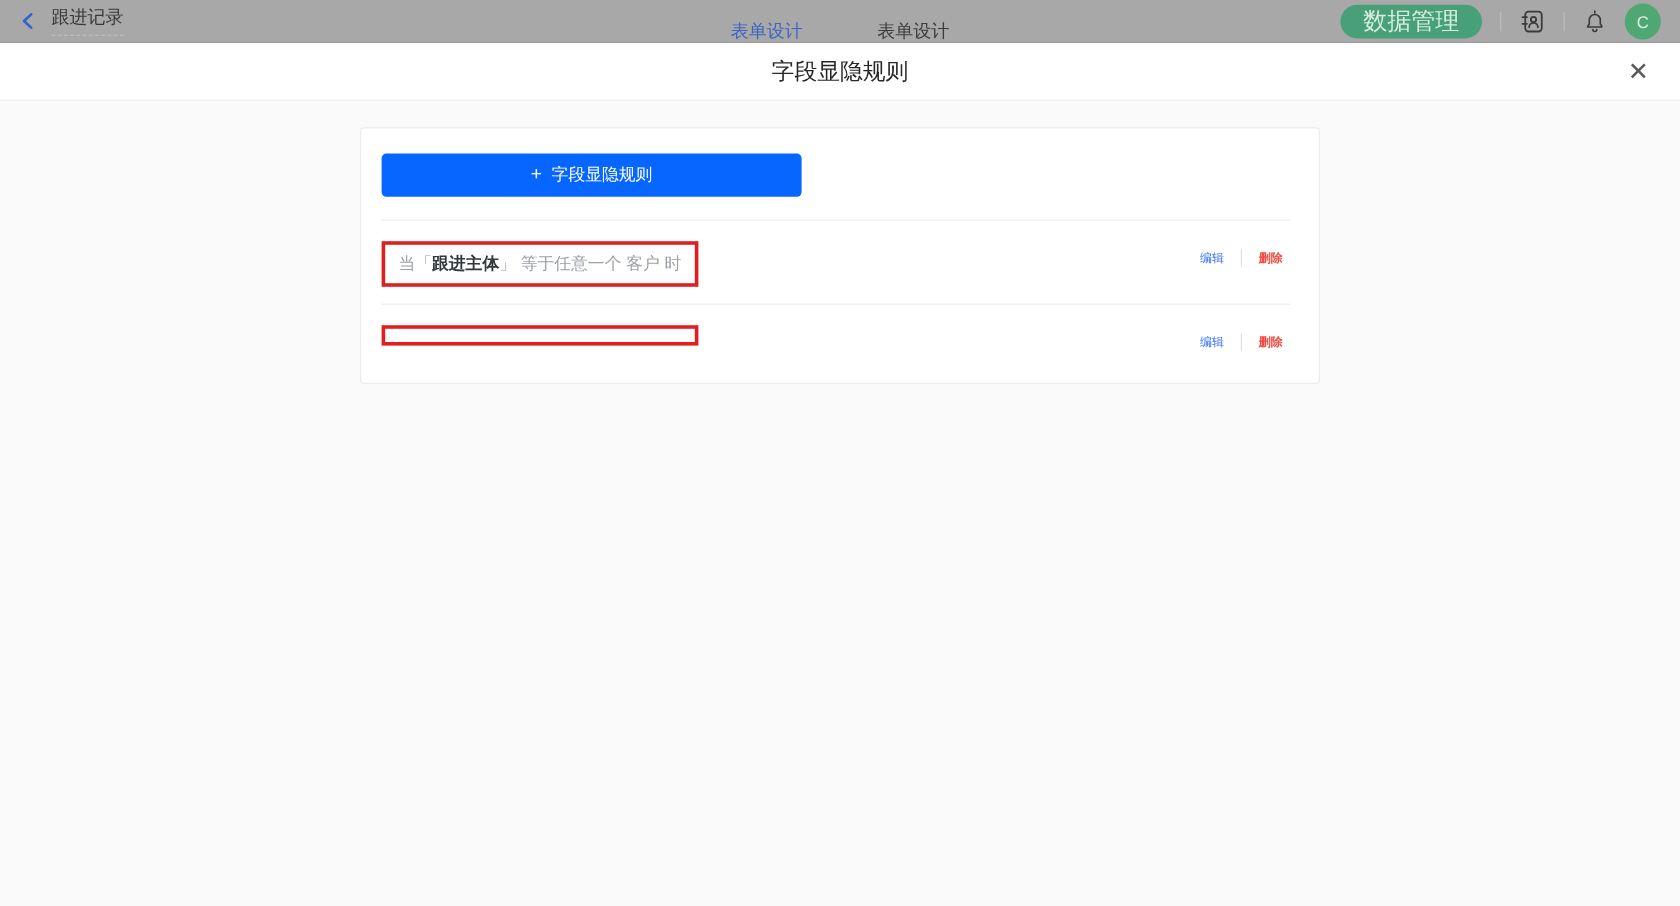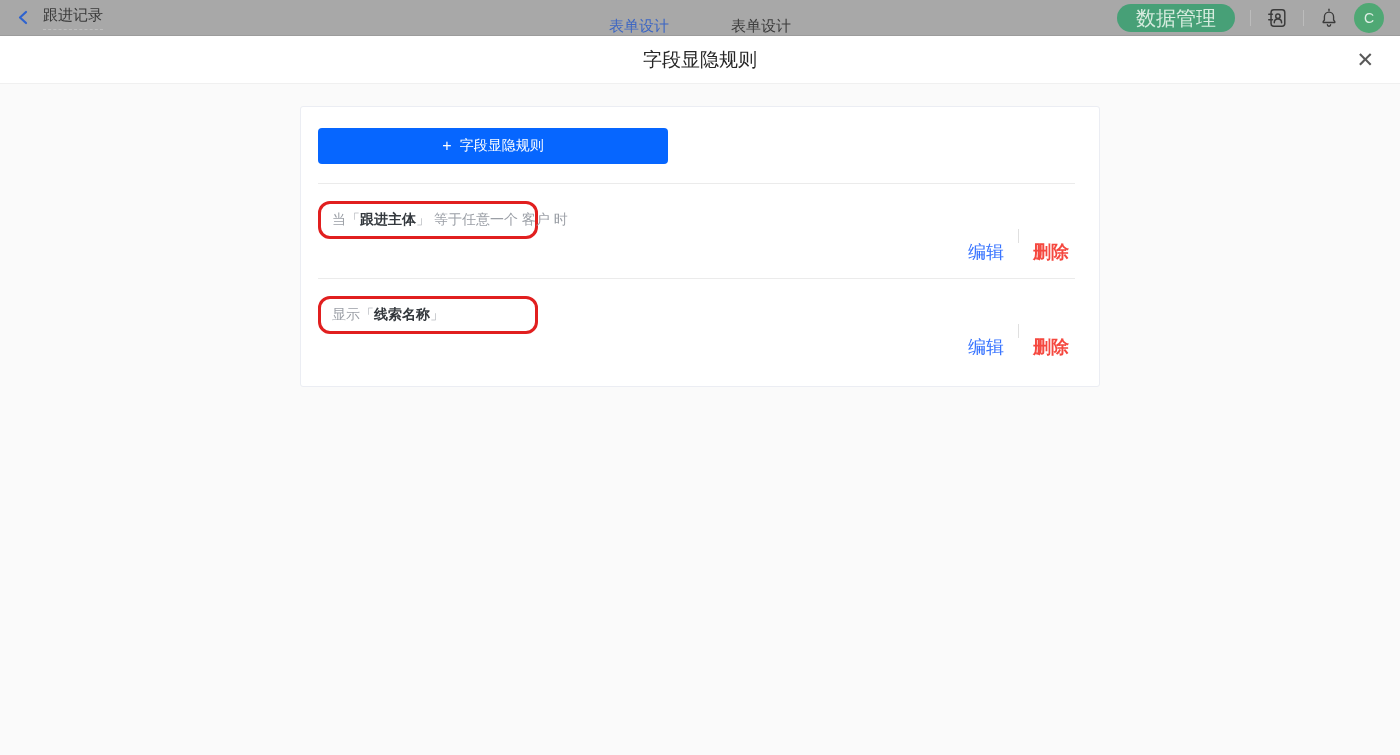--- a/index.html
+++ b/index.html
@@ -42,27 +42,27 @@
     border:1px solid #ebedf3; border-radius:3px; padding-bottom:13px; }
   .btn-wrap { padding:21px 17px 0; }
   .add-rule-btn { width:350px; height:36px; background:#0666ff; color:#ffffff;
     font-size:14px; border:none; border-radius:4px; cursor:pointer;
     display:flex; align-items:center; justify-content:center; gap:8px;
     font-family:"Liberation Sans","DejaVu Sans",sans-serif; }
   .add-plus { font-size:16px; line-height:1; }
   .hr { height:0; border-top:1px solid #ebebeb; margin:19px 24px 0 17px; }
   .rule-row { display:flex; justify-content:space-between; align-items:flex-start;
     padding:17px 30px 14px 17px; }
-  .rule-box { width:220px; border:3px solid #e11f1f; border-radius:12px;
+  .rule-box { width:264px; border:3px solid #e11f1f; border-radius:0;
     padding:5px 11px 6px; }
   .rule-line { font-size:14px; line-height:21px; white-space:nowrap; }
   .seg.muted { color:#9b9fa6; }
   .seg.field { color:#33383d; font-weight:bold; }
   .rule-actions { display:flex; align-items:center; margin-top:7px; }
-  .link { font-size:18px; cursor:pointer; text-decoration:none;margin-top:32px; }
+  .link { font-size:10px; cursor:pointer; text-decoration:none; }
   .link.edit { color:#3370ff; }
   .link.del { color:#f5483f;font-weight:bold; }
   .act-sep { width:1px; height:14px; background:#e0e0e0; margin:0 14px; }
 </style>
 </head>
 <body>
 
 <div class="topbar">
   <div class="tb-left">
     <span class="back-btn">
@@ -123,21 +123,20 @@
           </div>
           <div class="rule-actions">
             <a class="link edit">编辑</a>
             <span class="act-sep"></span>
             <a class="link del">删除</a>
           </div>
         </div>
         <div class="hr" style="margin: 0px 24px 0px 17px;"></div>
         <div class="rule-row">
           <div class="rule-box">
-            <div class="rule-line"><span class="seg muted">显示「</span><span class="seg field">线索名称</span><span class="seg muted">」</span></div>
           </div>
           <div class="rule-actions">
             <a class="link edit">编辑</a>
             <span class="act-sep"></span>
             <a class="link del">删除</a>
           </div>
         </div>
       </div>
   </div>
 </div>

